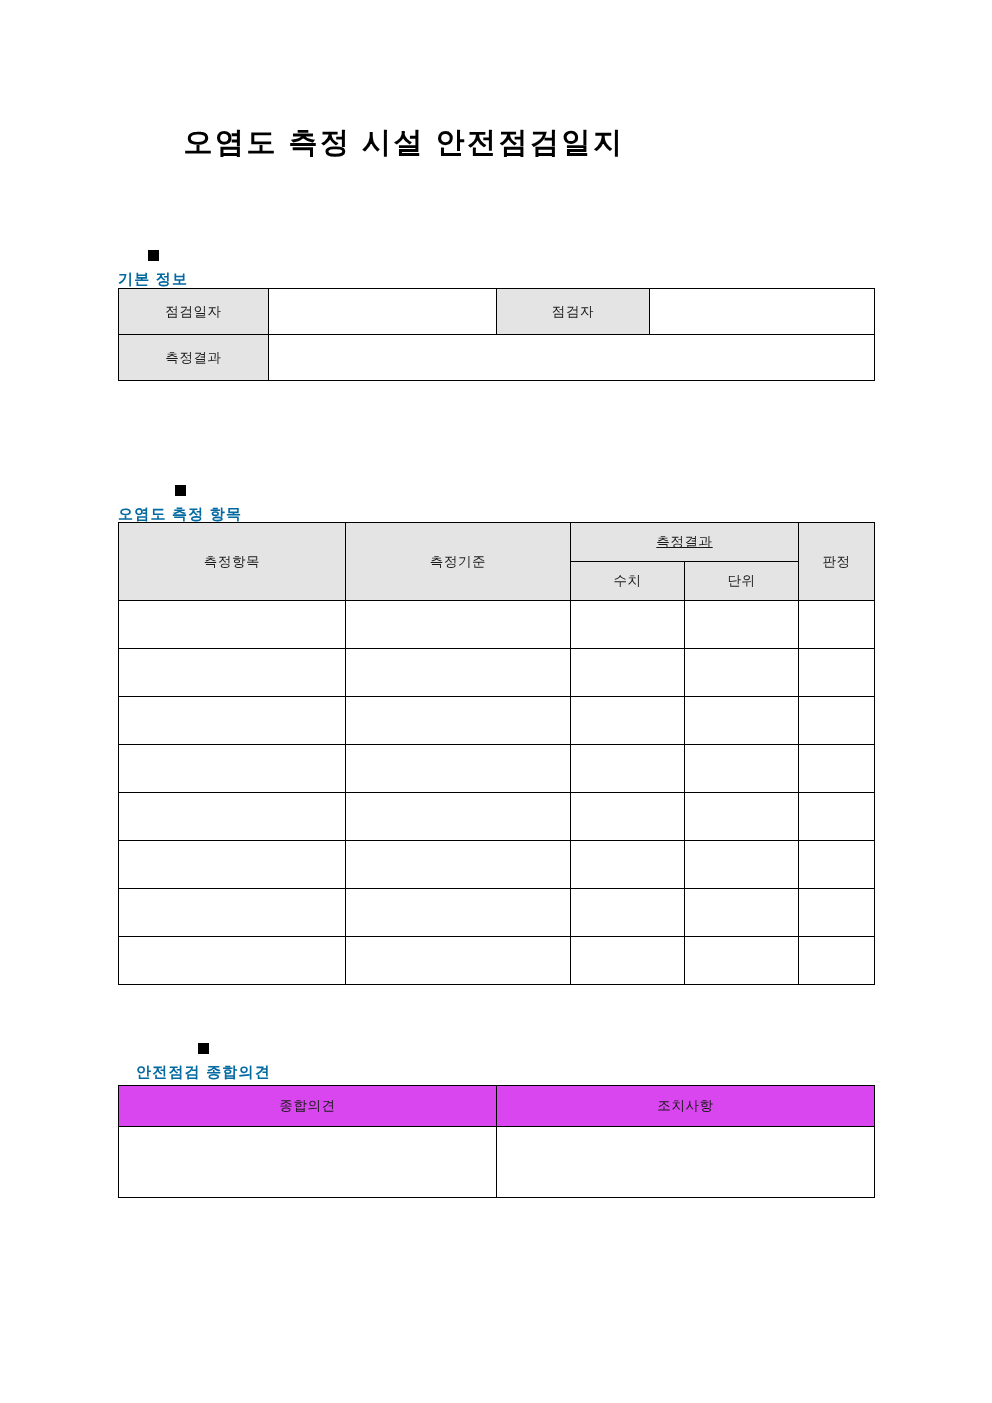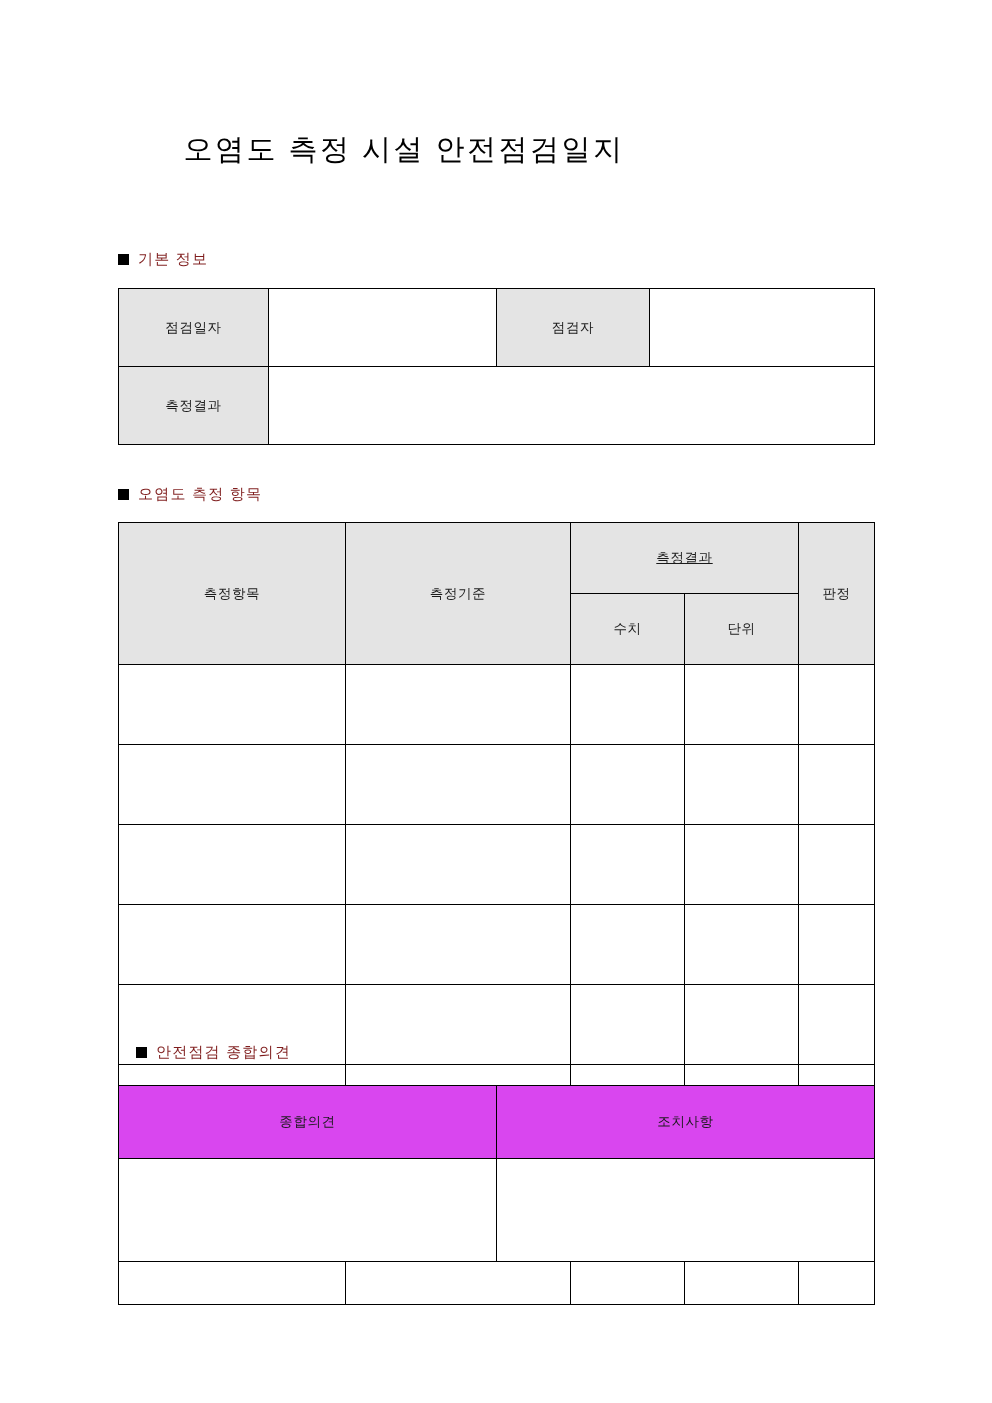--- a/index.html
+++ b/index.html
@@ -21,43 +21,44 @@
   .page {
     position: relative;
     width: 992px;
     height: 1403px;
     box-sizing: border-box;
   }
 
   
   .doc-title {
     position: absolute;
-    top: 132px;
+    top: 125px;
     left: 0;
     width: 808px;
     text-align: center;
     font-size: 29px;
-    font-weight: normal;
+    font-weight: bold;
     letter-spacing: 2.5px;
     color: #000000;
     line-height: 1.2;
   }
 
   
   .section-heading {
     position: absolute;
     left: 118px;
     font-size: 15px;
-    font-weight: normal;
-    color: #7f1d1d;
+    font-weight: bold;
+    color: #0369a1;
     letter-spacing: 1.2px;
     white-space: nowrap;
     display: flex;
     align-items: center;
     gap: 9px;
+    flex-direction: column;
   }
   .bullet-square {
     display: inline-block;
     width: 11px;
     height: 11px;
     background: #000000;
     flex: 0 0 auto;
   }
   #heading-basic  { top: 250px; }
   #heading-items  { top: 485px; justify-content: space-between; }
@@ -69,21 +70,21 @@
     left: 118px;
     width: 756px;
     border-collapse: collapse;
     table-layout: fixed;
     font-size: 13.5px;
     color: #1a1a1a;
   }
   table.form-table td,
   table.form-table th {
     border: 1px solid #000000;
-    padding: 16px;
+    padding: 0;
     text-align: center;
     vertical-align: middle;
     font-weight: normal;
     letter-spacing: 0.6px;
   }
   .lbl {
     background: #e4e4e4;
   }
   .val {
     background: #ffffff;

